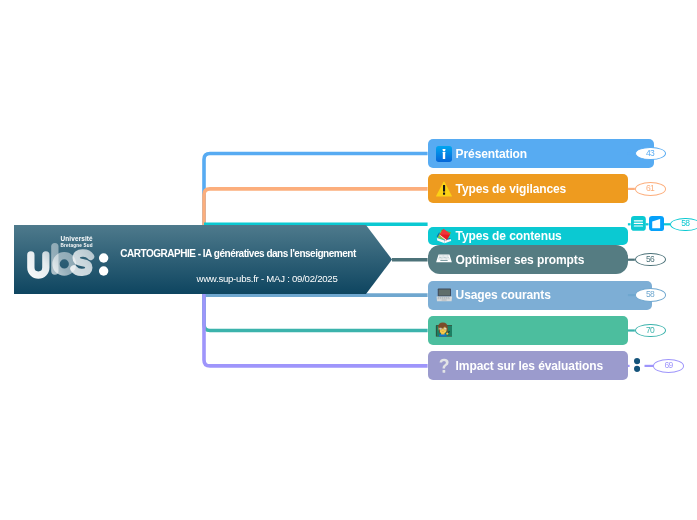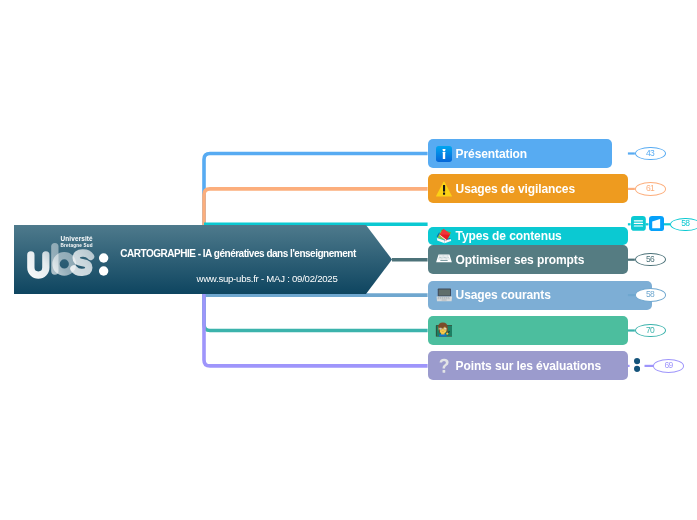--- a/index.html
+++ b/index.html
@@ -69,21 +69,21 @@
         </g>
       </svg>
       <div style="position: absolute; left: 0px; top: 0px; width: 697px; height: 520px;">
         <div class="ctitle" style="left:0;top:248px;width:476px;text-align:center;">CARTOGRAPHIE - IA génératives dans l'enseignement</div>
         <div class="csub" style="left:0;top:272.8px;width:476px;text-align:center;margin-left:29px;">www.sup-ubs.fr - MAJ : 09/02/2025</div>
         <div class="logotxt" style="left:60.6px;top:234.8px;font-size:6.4px;line-height:7px;letter-spacing:0.13px;">Université</div>
         <div class="logotxt" style="left:60.6px;top:242.6px;font-size:4.6px;line-height:5px;letter-spacing:0.2px;">Bretagne Sud</div>
       </div>
     </div>
   <div id="nodes">
-      <div class="node" style="left: 427.6px; top: 139px; width: 184px; height: 29px; background: rgb(87, 171, 242);">
+      <div class="node" style="left: 427.6px; top: 139px; width: 226px; height: 29px; background: rgb(87, 171, 242);">
         <span class="ico">
           <svg viewBox="0 0 16 16" xmlns="http://www.w3.org/2000/svg">
             <defs>
               <linearGradient id="gi" x1="0" y1="0" x2="0" y2="1">
                 <stop offset="0" stop-color="#00A6F0"></stop>
                 <stop offset="1" stop-color="#0566D8"></stop>
               </linearGradient>
             </defs>
             <rect x="0" y="0" width="16" height="16" rx="2.7" fill="url(#gi)"></rect>
             <rect x="6.8" y="2.95" width="2.4" height="2.35" rx="0.25" fill="#ffffff"></rect>
@@ -93,41 +93,41 @@
         <span class="lbl">Présentation</span>
       </div>
       <div class="node" style="left: 427.6px; top: 174.4px; width: 200.3px; height: 29px; background: rgb(238, 155, 31);">
         <span class="ico">
           <svg viewBox="0 0 16 16" xmlns="http://www.w3.org/2000/svg">
             <path d="M7.35 0.9 Q8 0.1 8.65 0.9 L15.8 14.85 Q16.2 15.6 15.35 15.6 L0.65 15.6 Q-0.2 15.6 0.2 14.85 Z" fill="#FCD116"></path>
             <rect x="7.0" y="4.0" width="2.1" height="6.6" rx="0.35" fill="#171717"></rect>
             <rect x="7.0" y="11.5" width="2.1" height="2.2" rx="0.35" fill="#171717"></rect>
           </svg>
         </span>
-        <span class="lbl">Usages de vigilances</span>
+        <span class="lbl">Types de vigilances</span>
       </div>
       <div class="node" style="left: 427.6px; top: 227px; width: 200.3px; height: 18px; background: rgb(11, 201, 210);">
         <span class="ico">
           <svg viewBox="0 0 16 16" xmlns="http://www.w3.org/2000/svg">
             <path d="M0.6 8.6 L3.0 4.4 L7.6 6.2 L5.4 10.6 Z" fill="#1763AF"></path>
             <path d="M1.5 9.7 L5.0 2.8 L14.6 5.6 L11.2 12.6 Z" fill="#8DC63F"></path>
             <path d="M5.0 2.8 L14.6 5.6 L14.8 4.3 L5.3 1.6 Z" fill="#6FAE2B"></path>
             <path d="M8.2 11.4 L14.2 10.0 L14.6 13.2 L8.6 14.6 Z" fill="#1763AF"></path>
             <path d="M0.9 10.1 L7.9 12.2 L8.6 15.2 L1.2 12.5 Z" fill="#FAFAFA"></path>
             <path d="M14.8 10.9 L8.2 12.6 L8.6 15.3 L15.2 13.1 Z" fill="#FAFAFA"></path>
             <path d="M3.6 7.6 L7.2 1.6 L13.8 6.7 L10.2 12.7 Z" fill="#E81B23"></path>
             <path d="M3.6 7.6 L3.9 6.6 L7.5 0.8 L7.2 1.6 Z" fill="#A6101A"></path>
             <path d="M3.9 6.6 L7.5 0.8 L14.1 5.8 L13.8 6.7 Z" fill="#F0353C"></path>
             <path d="M10.2 12.7 L13.8 6.7 L14.1 5.8 L10.5 11.8 Z" fill="#A6101A"></path>
             <path d="M3.6 7.6 L10.2 12.7 L10.5 11.8 L3.8 6.7 Z" fill="#F7F7F7"></path>
           </svg>
         </span>
         <span class="lbl">Types de contenus</span>
       </div>
-      <div class="node" style="left: 427.6px; top: 245.2px; width: 200.3px; height: 29px; background: rgb(85, 124, 130);">
+      <div class="node" style="left: 427.6px; top: 245.2px; width: 200.3px; height: 29px; background: rgb(85, 124, 130); border-radius: 12px;">
         <span class="ico">
           <svg viewBox="0 0 16 16" xmlns="http://www.w3.org/2000/svg">
             <path d="M2.55 2.55 L13.45 2.55 L15.85 10.25 L0.15 10.25 Z" fill="#ffffff"></path>
             <g stroke="#5c848b" stroke-width="0.52" stroke-dasharray="0.82 0.46">
               <path d="M3.3 3.95 H12.7"></path>
               <path d="M2.9 5.45 H13.1"></path>
               <path d="M2.5 6.95 H13.5"></path>
             </g>
             <rect x="4.3" y="8.1" width="7.4" height="0.72" rx="0.2" fill="#5c848b"></rect>
           </svg>
@@ -179,21 +179,21 @@
           </svg>
         </span>
       </div>
       <div class="node" style="left: 427.6px; top: 351.4px; width: 200.3px; height: 29px; background: rgb(155, 155, 205);">
         <span class="ico">
           <svg viewBox="0 0 16 16" xmlns="http://www.w3.org/2000/svg">
             <path d="M3.6 4.6 q0.1 -3.95 4.5 -3.95 q4.45 0 4.5 3.75 q0 2.25 -2.1 3.45 q-1.45 0.85 -1.45 2.0 v0.75 h-2.45 v-1.1 q0 -1.7 1.65 -2.75 q1.65 -1.05 1.65 -2.2 q0 -1.55 -1.9 -1.55 q-1.85 0 -2.0 1.6 z" fill="#E2E4E6"></path>
             <rect x="6.55" y="11.95" width="2.7" height="2.7" rx="0.35" fill="#E2E4E6"></rect>
           </svg>
         </span>
-        <span class="lbl">Points sur les évaluations</span>
+        <span class="lbl">Impact sur les évaluations</span>
       </div>
     </div>
   <div id="markers">
       <svg class="layer">
         <line x1="627.9" x2="634.85" y1="153.5" y2="153.5" stroke="#57ABF2" stroke-width="2.2"></line>
         <line x1="627.9" x2="634.85" y1="188.9" y2="188.9" stroke="#FCAE7C" stroke-width="2.2"></line>
         <line x1="627.9" x2="630.6" y1="224.3" y2="224.3" stroke="#0BC9D2" stroke-width="2.2"></line>
         <line x1="645.5" x2="648.5" y1="224.3" y2="224.3" stroke="#0BC9D2" stroke-width="2.2"></line>
         <line x1="663.6" x2="670.2" y1="224.3" y2="224.3" stroke="#0BC9D2" stroke-width="2.2"></line>
         <line x1="627.9" x2="634.85" y1="259.7" y2="259.7" stroke="#4C7279" stroke-width="2.2"></line>

